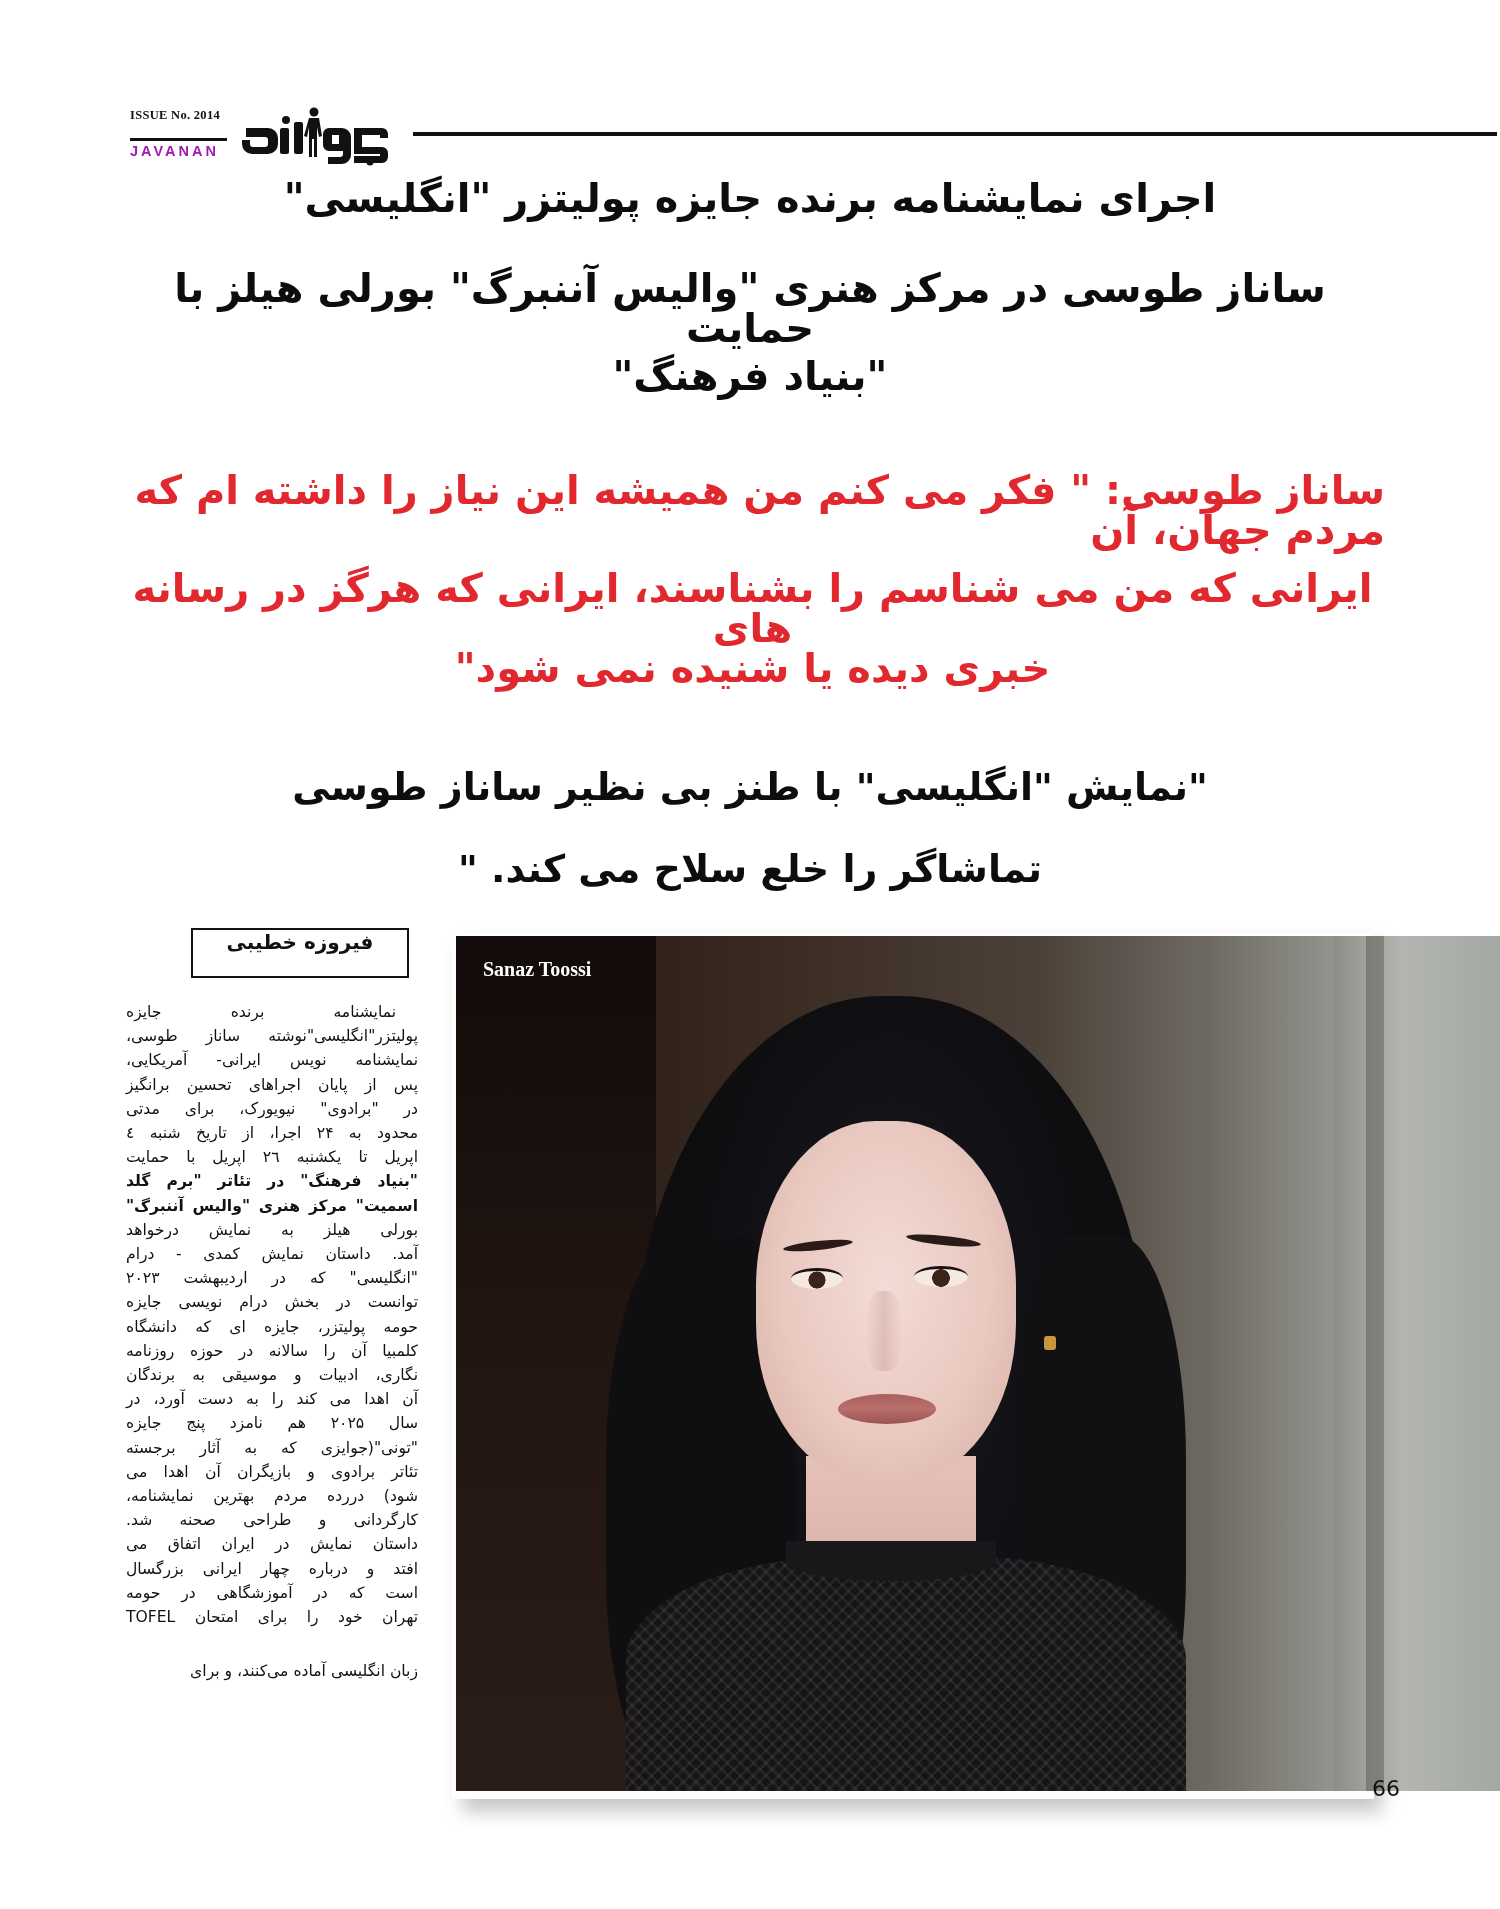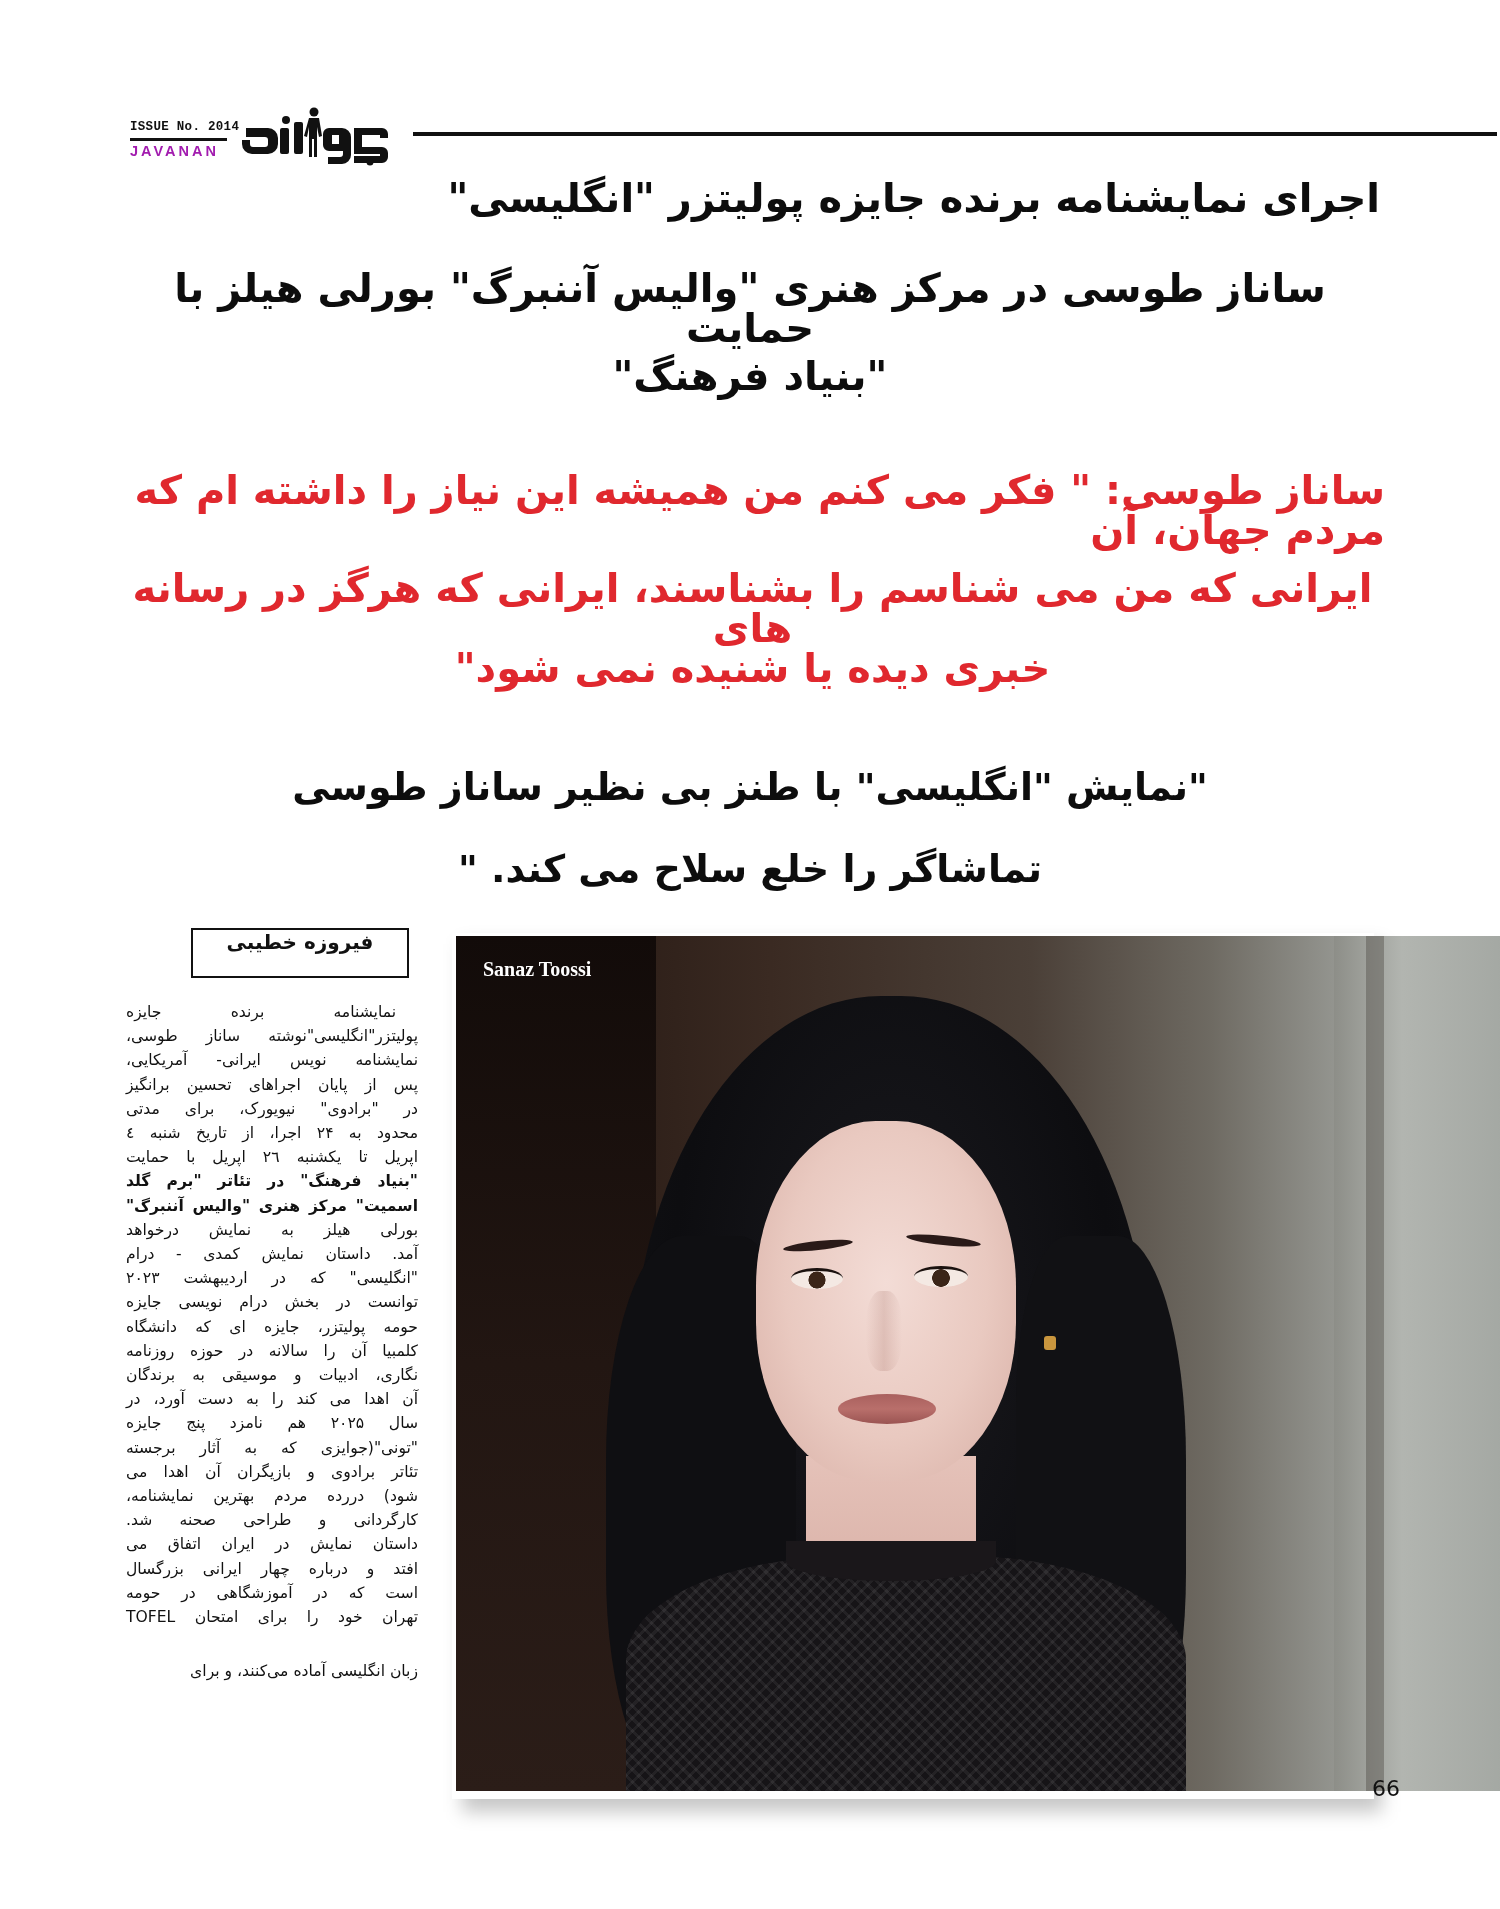--- a/index.html
+++ b/index.html
@@ -2,31 +2,31 @@
 <html><head>
 <meta charset="utf-8">
 <style>
   html, body { margin:0; padding:0; }
   body {
     width:1500px; height:1909px; background:#ffffff; position:relative; overflow:hidden;
     font-family: "DejaVu Sans", sans-serif; color:#111;
   }
   
   .masthead { position:absolute; left:128px; top:98px; width:1250px; height:60px; }
-  .issue { position:absolute; left:2px; top:22px; font-family:Liberation Mono, monospace; font-weight:700; font-size:12.5px; letter-spacing:0.3px; color:#111; }
+  .issue { position:absolute; left:2px; top:10px; font-family:Liberation Serif, serif; font-weight:700; font-size:12.5px; letter-spacing:0.3px; color:#111; }
   .issue-bar { position:absolute; left:2px; top:40px; width:97px; height:3px; background:#111; }
   .javanan { position:absolute; left:2px; top:45px; font-family:"Liberation Sans", sans-serif; font-weight:700; font-size:14.5px; letter-spacing:3px; color:#a21caf; }
   .logo { position:absolute; left:112px; top:8px; width:150px; height:62px; }
   .rule { position:absolute; left:285px; top:34px; width:1084px; height:4px; background:#111; }
 
   .rtl { direction:rtl; unicode-bidi:embed; }
 
   
   .title { position:absolute; left:120px; width:1260px; text-align:center; font-family:"DejaVu Sans", sans-serif; font-weight:700; font-size:40px; letter-spacing:-0.5px; color:#0d0d0d; line-height:1; }
-  .t1 { top:178px;text-align:right; }
+  .t1 { top:178px; }
   .t2 { top:268px; }
   .t3 { top:356px; }
 
   
   .quote { position:absolute; left:120px; width:1265px; text-align:center; font-weight:700; font-size:40px; color:#e0282e; line-height:1; letter-spacing:-0.5px; }
   .q1 { top:470px; text-align:right; }
   .q2 { top:568px; }
   .q3 { top:648px; }
 
   

